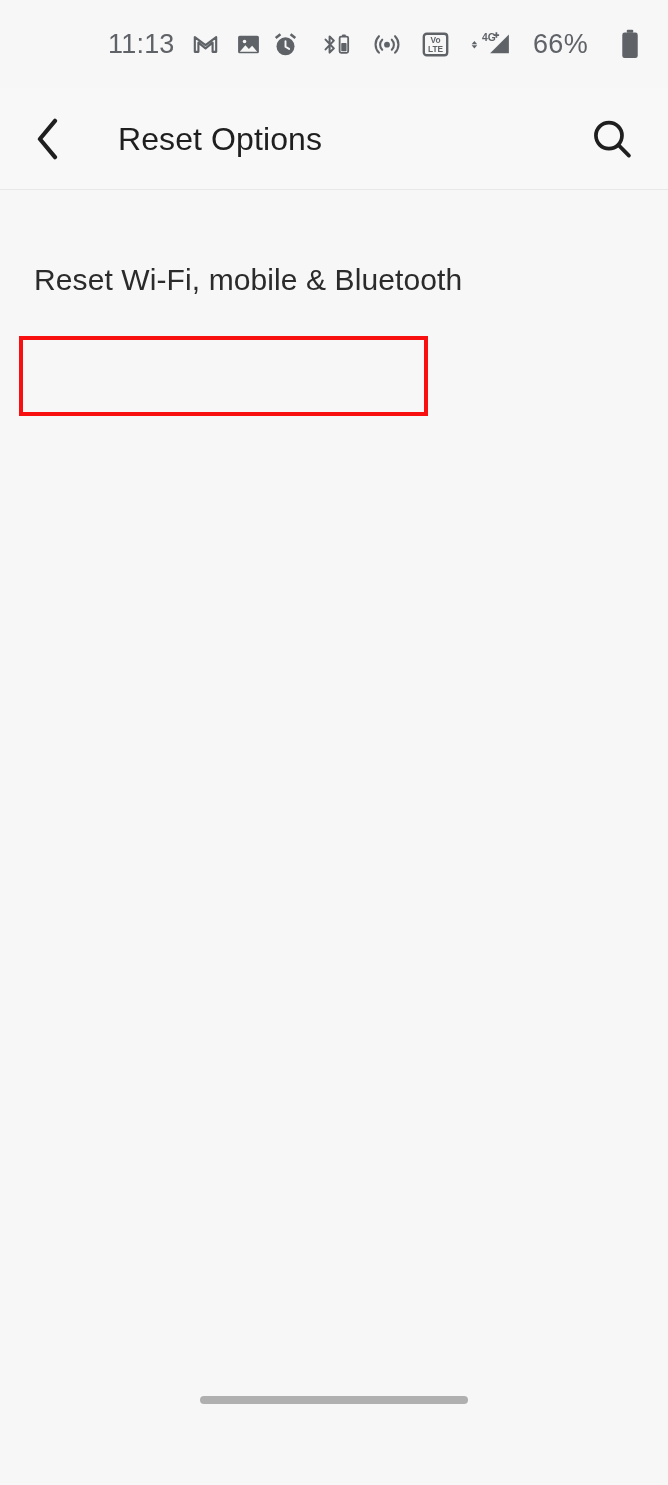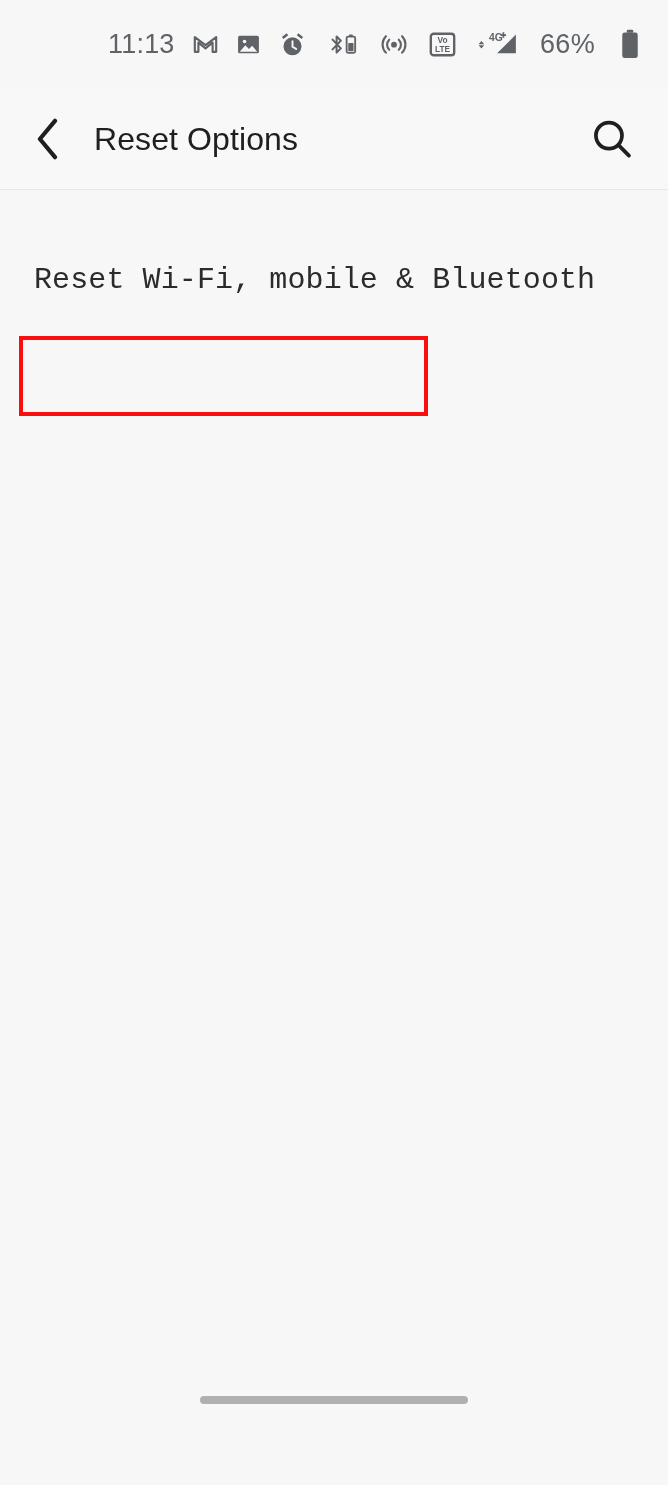--- a/index.html
+++ b/index.html
@@ -54,21 +54,21 @@
     letter-spacing: 0.2px;
     color: #5f6368;
     line-height: 1;
   }
   .status-pct {
     font-size: 27px;
     font-weight: 500;
     color: #5f6368;
     line-height: 1;
     letter-spacing: 0.3px;
-    margin-right: 4px;
+    margin-right: 11px;
   }
   .sicon {
     display: inline-flex;
     align-items: center;
     justify-content: center;
     line-height: 0;
   }
   .sicon svg { display: block; }
 
   
@@ -98,21 +98,21 @@
     cursor: pointer;
     background: none;
     border: none;
     padding: 0;
   }
   .appbar-title {
     font-size: 32px;
     font-weight: 400;
     color: #1f1f1f;
     letter-spacing: 0.1px;
-    margin-left: 24px;
+    margin-left: 48px;
     flex: 1 1 auto;
     white-space: nowrap;
   }
   .search-btn {
     width: 54px;
     height: 54px;
     display: flex;
     align-items: center;
     justify-content: center;
     flex: 0 0 auto;
@@ -143,21 +143,20 @@
     cursor: pointer;
     position: relative;
   }
   .list-item-label {
     font-size: 30px;
     font-weight: 400;
     color: #2b2b2b;
     letter-spacing: 0.1px;
     line-height: 1.2;
     white-space: nowrap;
-    font-family: Liberation Mono, monospace;
   }
 
   
   .annot-box {
     position: absolute;
     box-sizing: border-box;
     border: 4px solid #f81010;
     pointer-events: none;
     left: 19px;
     top: 0;

